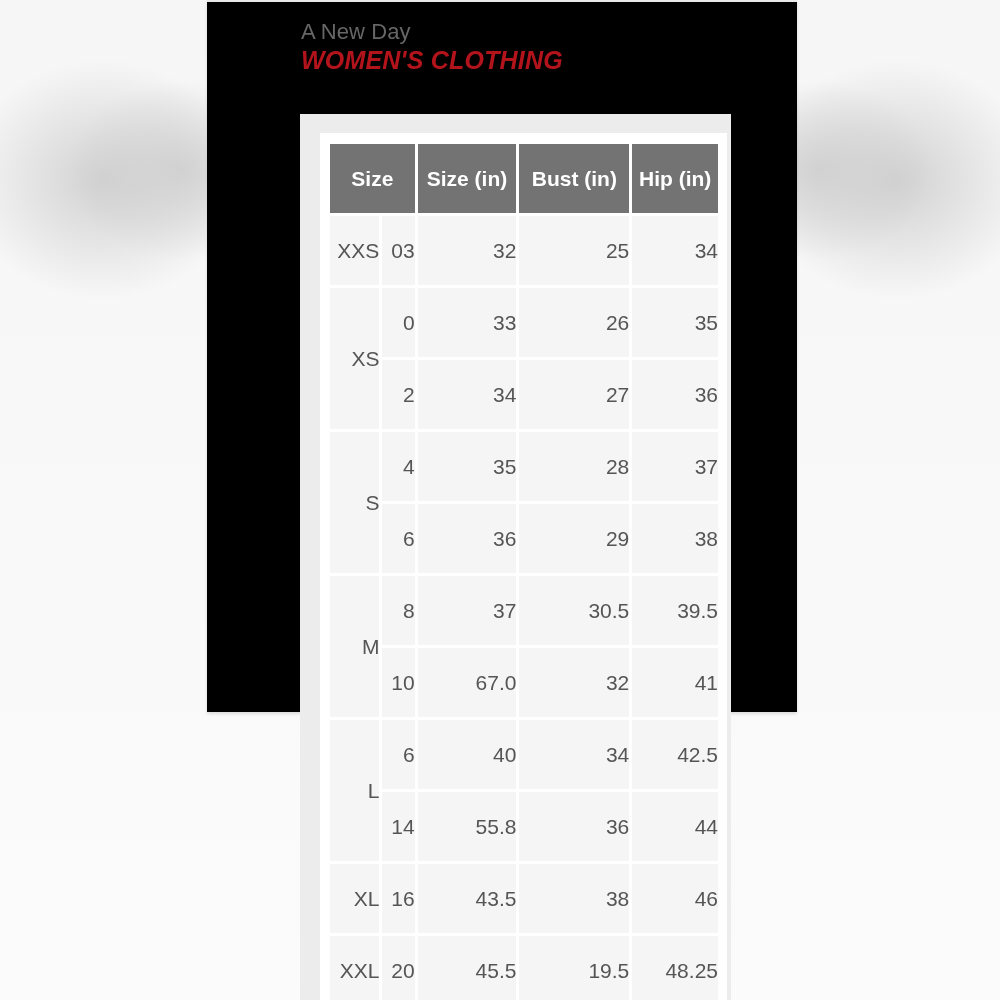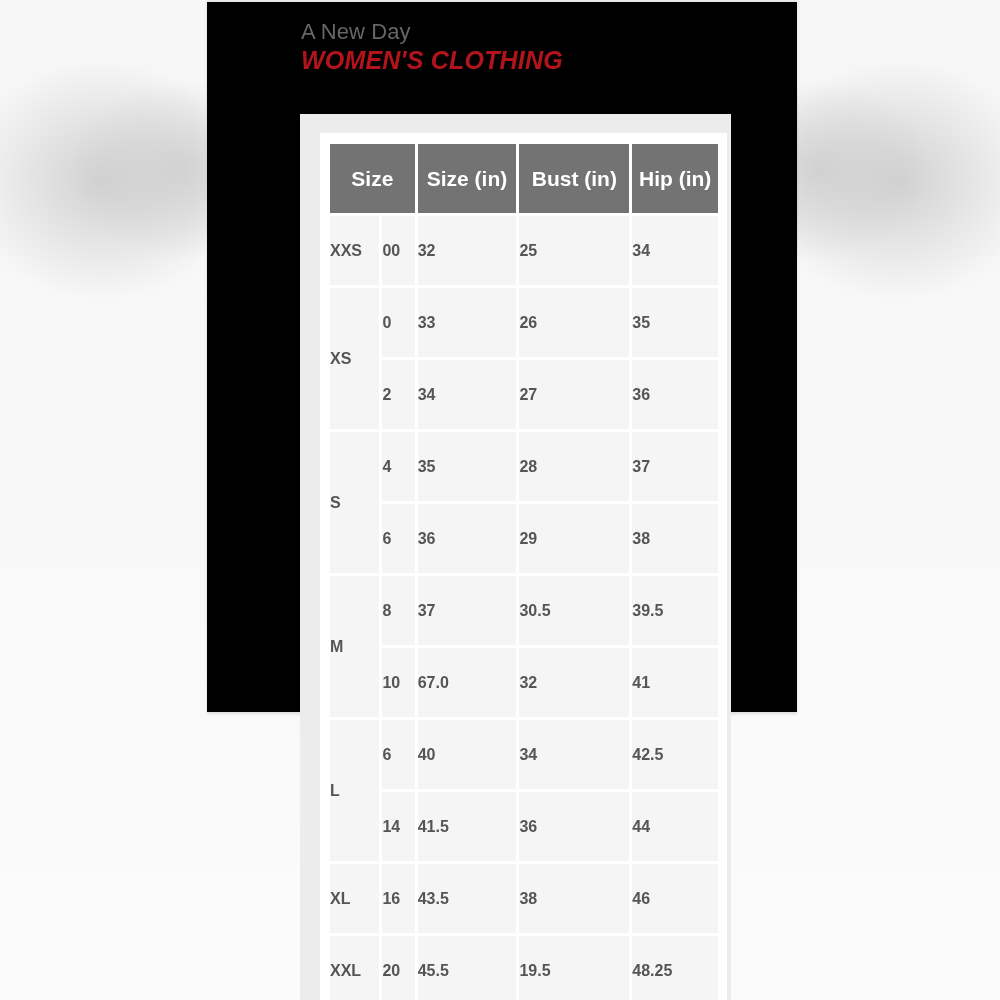--- a/index.html
+++ b/index.html
@@ -90,25 +90,24 @@
       font-weight: bold;
       font-size: 21px;
       height: 69px;
       padding: 0;
       text-align: center;
       white-space: nowrap;
     }
     table.size-chart td {
       background: #f5f5f5;
       color: #555555;
-      font-size: 16px;
+      font-size: 21px;
       height: 69px;
       padding: 0;
-      text-align: left;
-      font-weight: bold;
+      text-align: right;
     }
     col.c-size { width: 49px; }
     col.c-num { width: 32px; }
     col.c-bust { width: 98px; }
     col.c-waist { width: 109px; }
     col.c-hip { width: 85px; }
   </style>
 </head>
 <body>
 
@@ -133,21 +132,21 @@
           <tr>
             <th colspan="2">Size</th>
             <th>Size (in)</th>
             <th>Bust (in)</th>
             <th>Hip (in)</th>
           </tr>
         </thead>
         <tbody>
           <tr>
             <td>XXS</td>
-            <td>00</td>
+            <td>03</td>
             <td>32</td>
             <td>25</td>
             <td>34</td>
           </tr>
           <tr>
             <td rowspan="2">XS</td>
             <td>0</td>
             <td>33</td>
             <td>26</td>
             <td>35</td>
@@ -186,21 +185,21 @@
           </tr>
           <tr>
             <td rowspan="2">L</td>
             <td>6</td>
             <td>40</td>
             <td>34</td>
             <td>42.5</td>
           </tr>
           <tr>
             <td>14</td>
-            <td>41.5</td>
+            <td>55.8</td>
             <td>36</td>
             <td>44</td>
           </tr>
           <tr>
             <td>XL</td>
             <td>16</td>
             <td>43.5</td>
             <td>38</td>
             <td>46</td>
           </tr>

